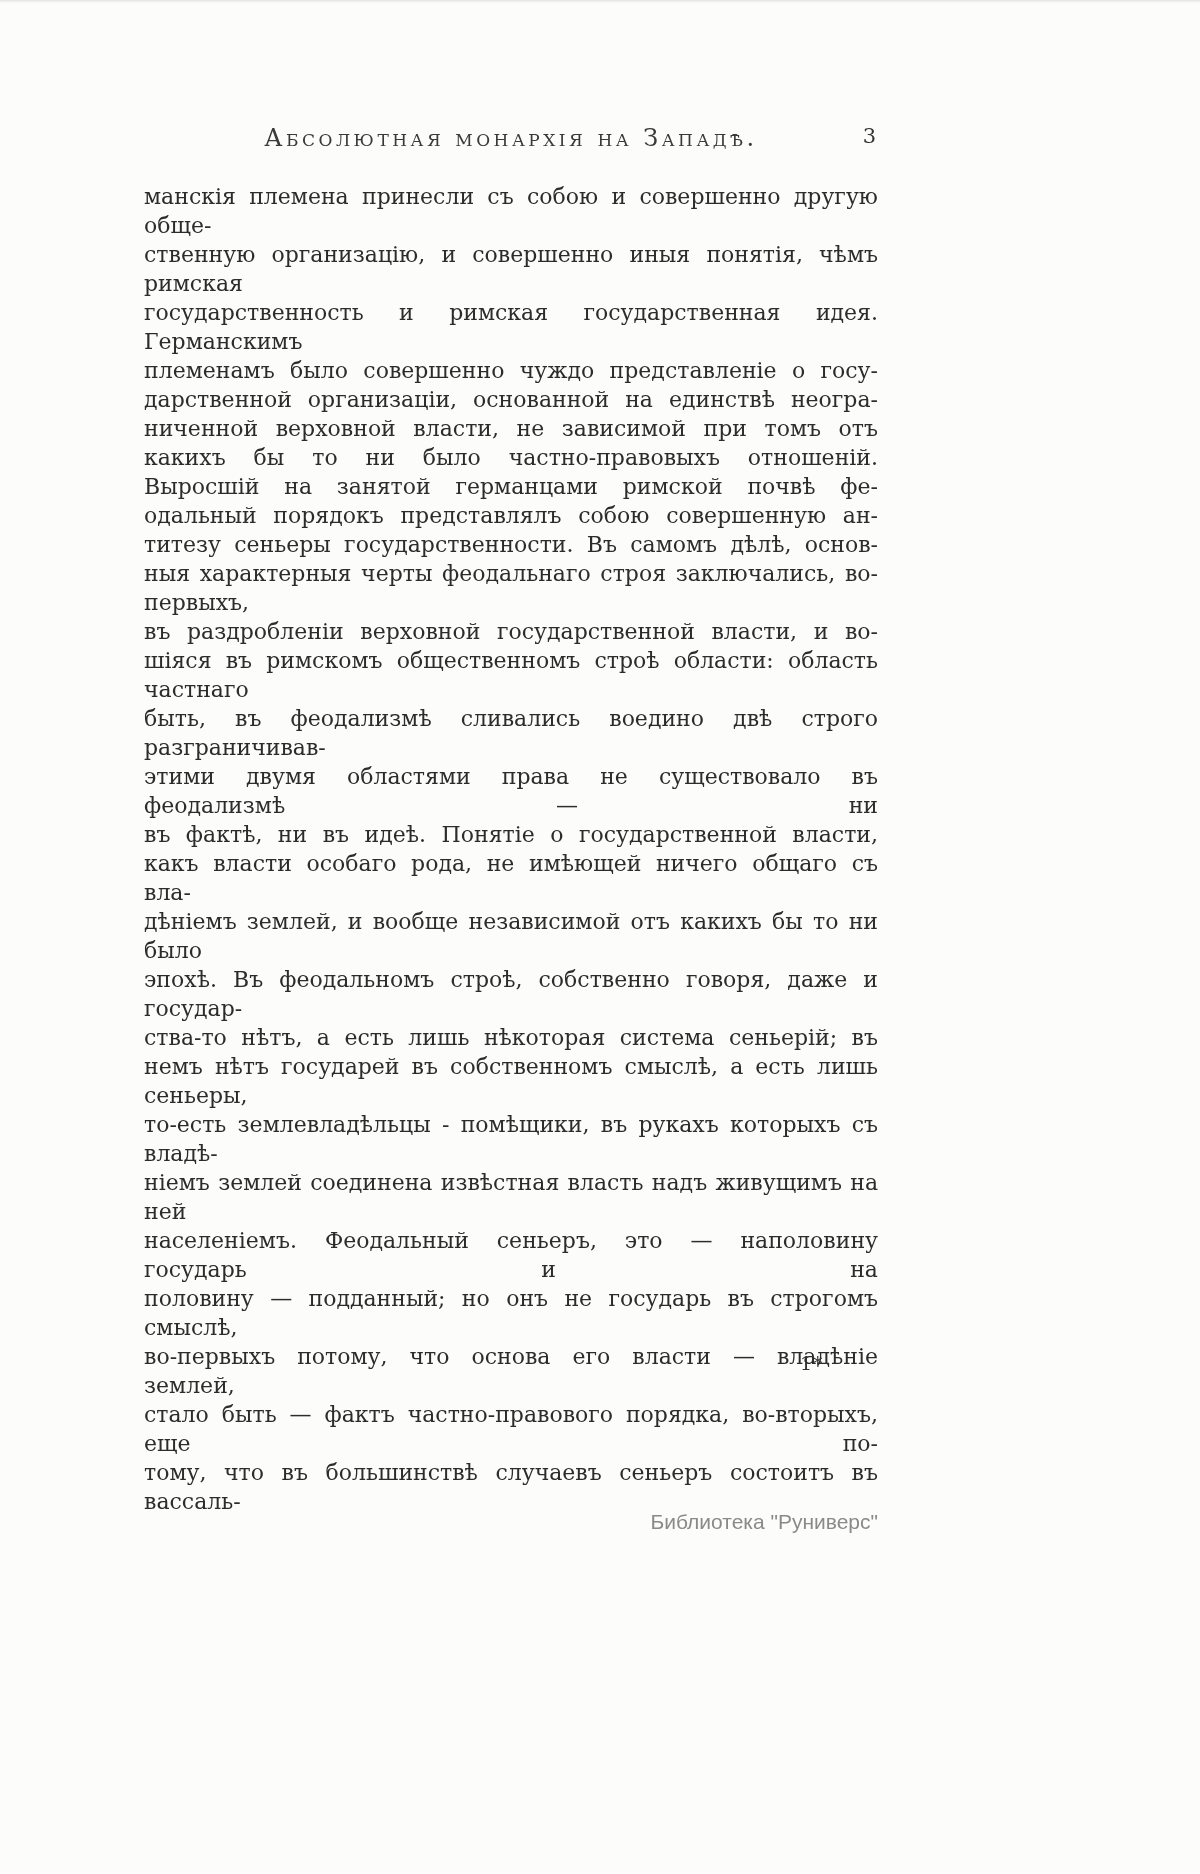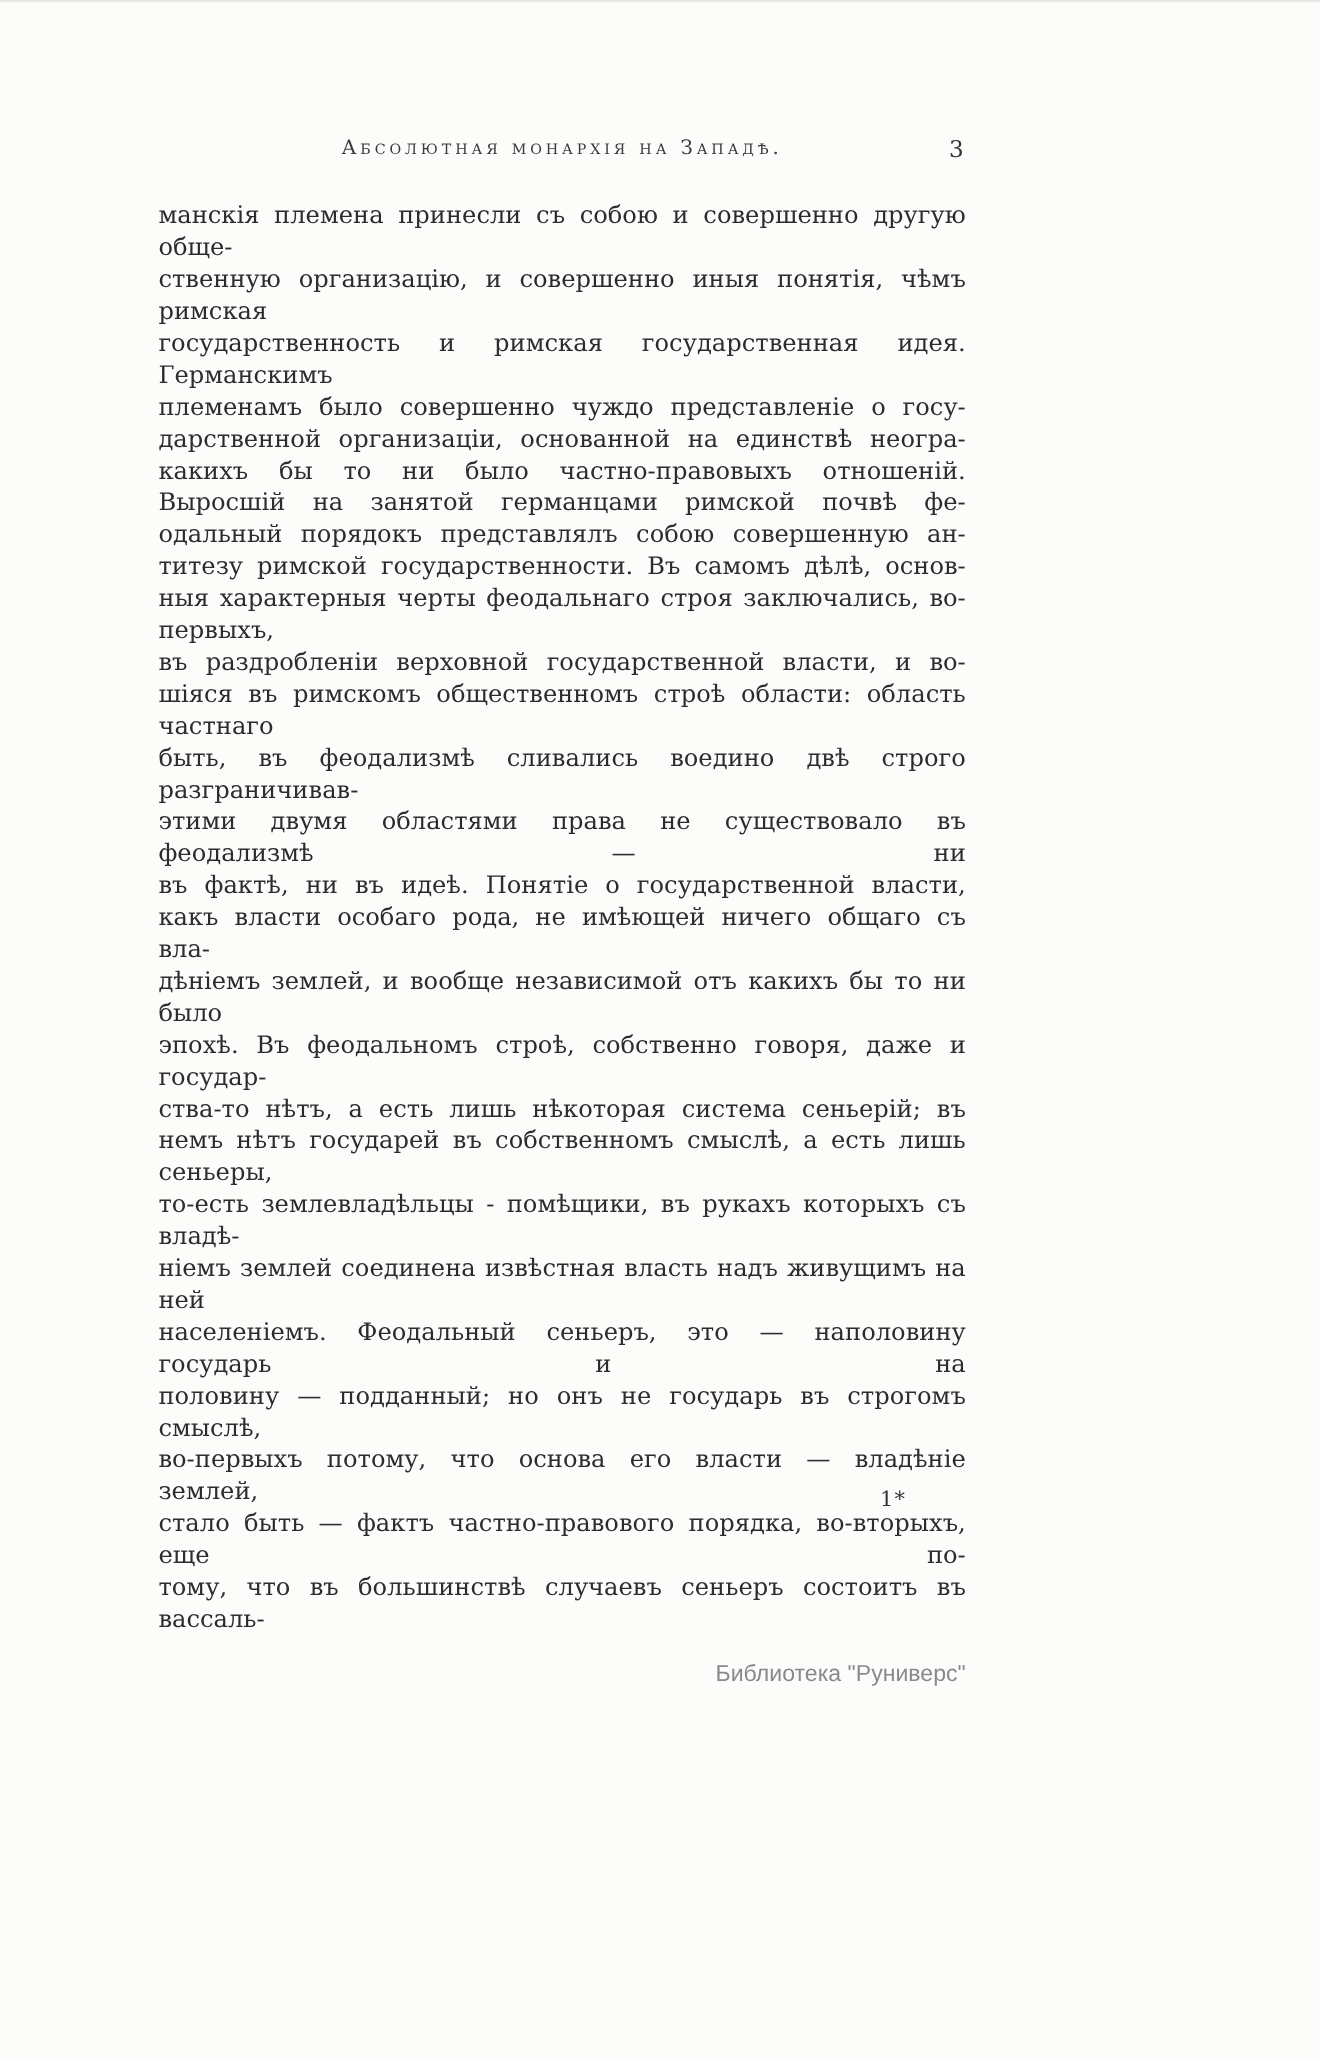--- a/index.html
+++ b/index.html
@@ -20,21 +20,21 @@
     position:absolute;top:0;left:0;right:0;height:3px;
     background:linear-gradient(to bottom, rgba(0,0,0,0.10), rgba(0,0,0,0));
   }
   .running-header{
     position:absolute;top:124px;left:144px;width:734px;height:32px;
   }
   .header-title{
     position:absolute;left:0;right:0;top:0;
     text-align:center;
     font-variant:small-caps;
-    font-size:18px;
+    font-size:24px;
     letter-spacing:3.5px;
     color:#3a3a3a;
     white-space:nowrap;
   }
   .page-number{
     position:absolute;right:2px;top:0;
     font-size:21px;color:#333;
   }
   .body-text{
     position:absolute;top:182px;left:144px;width:734px;
@@ -69,24 +69,25 @@
     <span class="header-title">Абсолютная монархія на Западѣ.</span>
     <span class="page-number">3</span>
   </div>
 
   <div class="body-text">
       <div class="line"><span>манскія племена принесли съ собою и совершенно другую обще-</span></div>
       <div class="line"><span>ственную организацію, и совершенно иныя понятія, чѣмъ римская</span></div>
       <div class="line"><span>государственность и римская государственная идея. </span><span class="it">Германскимъ</span></div>
       <div class="line"><span class="it">племенамъ было совершенно чуждо представленіе о госу-</span></div>
       <div class="line"><span class="it">дарственной организаціи, основанной на единствѣ неогра-</span></div>
+      <div class="line"><span class="it">ниченной верховной власти, не зависимой при томъ отъ</span></div>
       <div class="line"><span class="it">какихъ бы то ни было частно-правовыхъ отношеній.</span></div>
       <div class="line"><span class="it">Выросшій на занятой германцами римской почвѣ фе-</span></div>
       <div class="line"><span class="it">одальный порядокъ представлялъ собою совершенную ан-</span></div>
-      <div class="line"><span class="it">титезу римской государственности.</span><span> Въ самомъ дѣлѣ, основ-</span></div>
+      <div class="line"><span class="it">титезу сеньеры государственности.</span><span> Въ самомъ дѣлѣ, основ-</span></div>
       <div class="line"><span>ныя характерныя черты феодальнаго строя заключались, во-первыхъ,</span></div>
       <div class="line"><span>въ </span><span class="it">раздробленіи верховной государственной власти,</span><span> и во-</span></div>
       <div class="line"><span>шіяся въ римскомъ общественномъ строѣ области: область </span><span class="it">частнаго</span></div>
       <div class="line"><span>быть, въ феодализмѣ сливались воедино двѣ строго разграничивав-</span></div>
       <div class="line"><span>этими двумя областями права не существовало въ феодализмѣ — ни</span></div>
       <div class="line"><span>въ фактѣ, ни въ идеѣ. Понятіе о </span><span class="it">государственной власти,</span></div>
       <div class="line"><span class="it">какъ власти особаго рода,</span><span> не имѣющей ничего общаго съ вла-</span></div>
       <div class="line"><span>дѣніемъ землей, и вообще независимой отъ какихъ бы то ни было</span></div>
       <div class="line"><span>эпохѣ. Въ феодальномъ строѣ, собственно говоря, даже и </span><span class="it">государ-</span></div>
       <div class="line"><span class="it">ства-</span><span>то нѣтъ, а есть лишь нѣкоторая </span><span class="it">система сеньерій;</span><span> въ</span></div>

